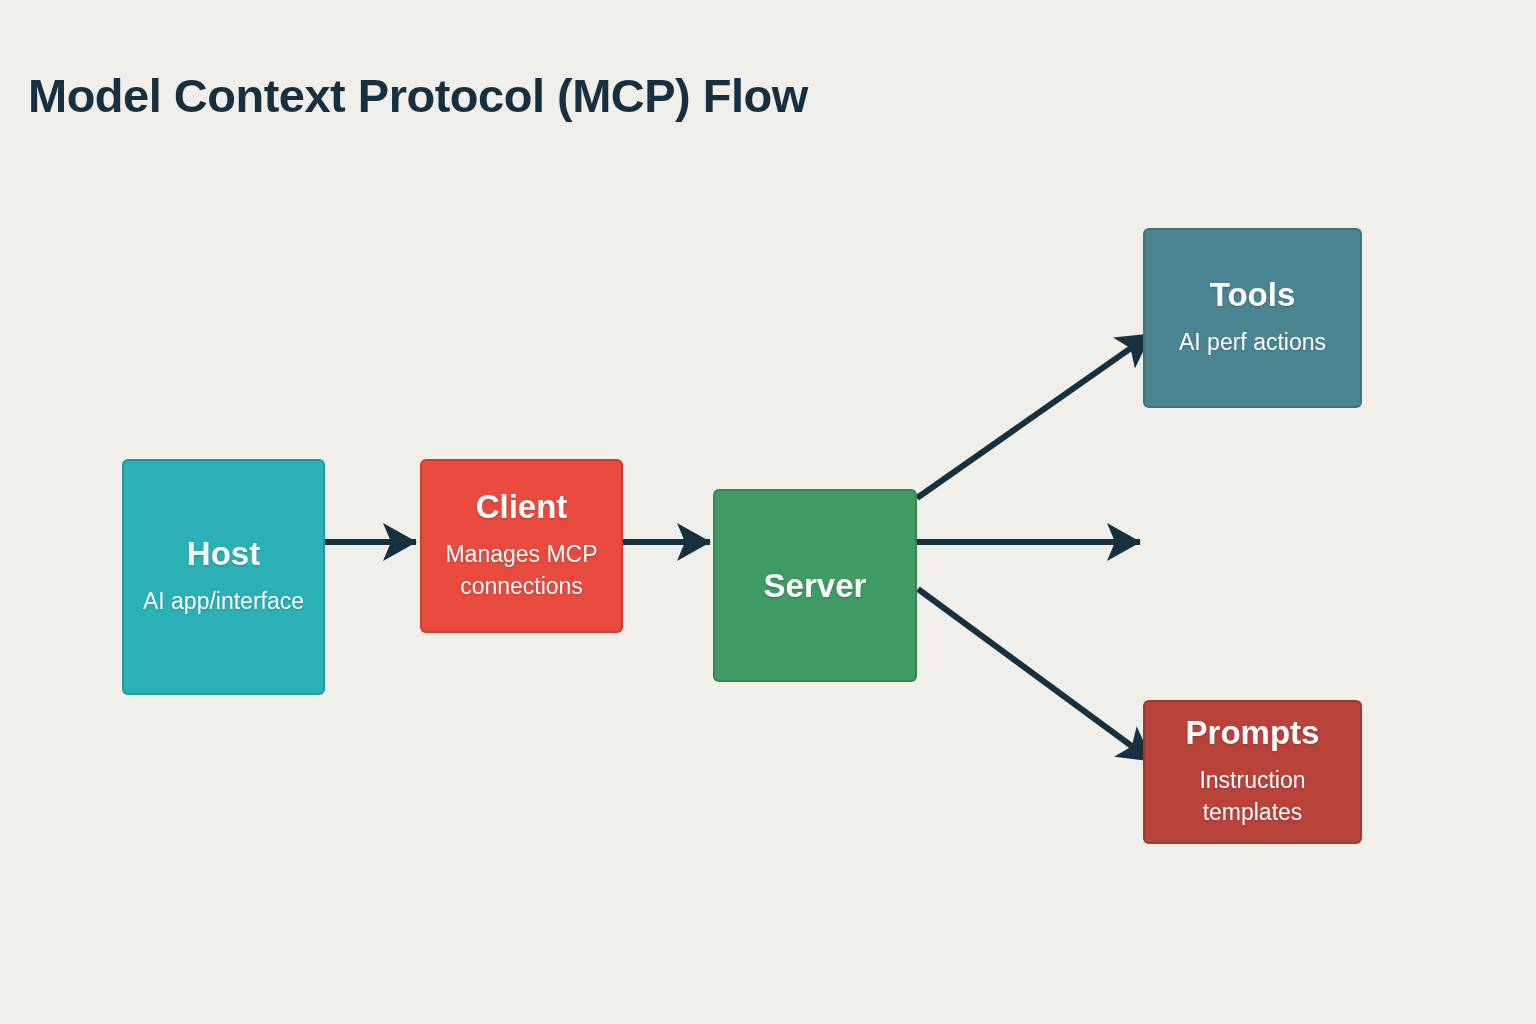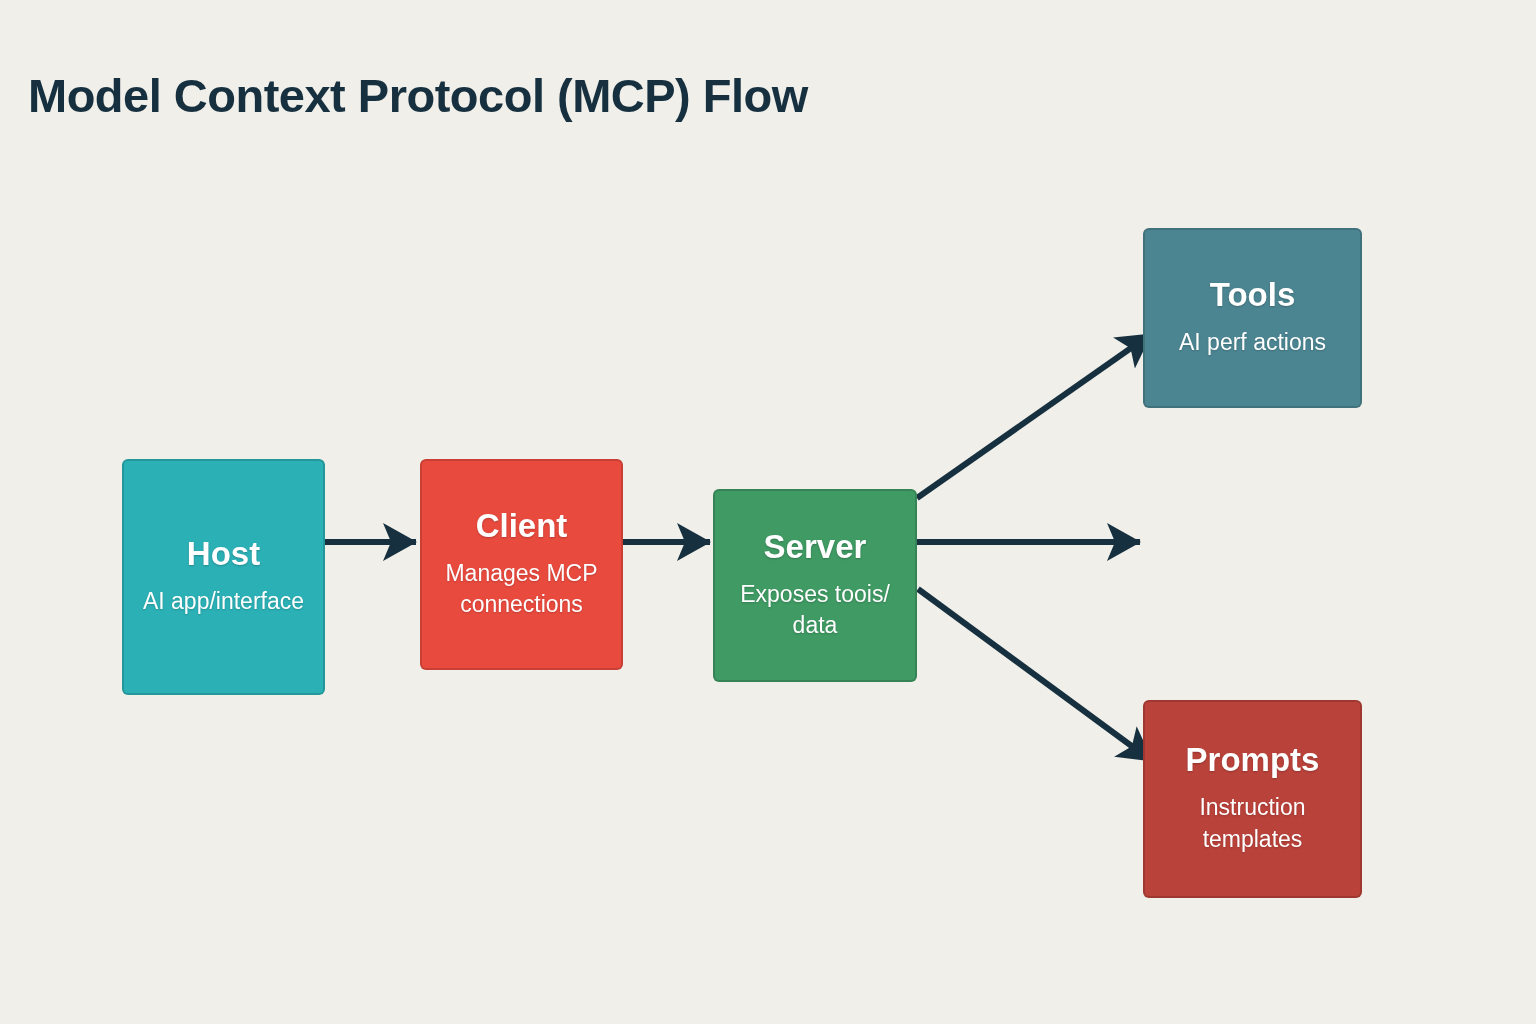--- a/index.html
+++ b/index.html
@@ -52,25 +52,25 @@
     text-shadow: 0 1px 2px rgba(0,0,0,0.22);
   }
   .node-sub {
     font-size: 23px;
     font-weight: 400;
     line-height: 1.35;
     white-space: pre-line;
     text-shadow: 0 1px 2px rgba(0,0,0,0.18);
   }
   .node-host      { left: 122px;  top: 459px; width: 203px; height: 236px; background: var(--host, #2bb0b5); }
-  .node-client    { left: 420px;  top: 459px; width: 203px; height: 211px; background: var(--client, #e84a3e); }
+  .node-client    { left: 420px;  top: 459px; width: 203px; height: 174px; background: var(--client, #e84a3e); }
   .node-server    { left: 713px;  top: 459px; width: 204px; height: 193px; background: var(--server, #3f9a63); margin-top: 30px; }
   .node-tools     { left: 1143px; top: 228px; width: 219px; height: 180px; background: var(--tools, #4b8591); }
   .node-resources { left: 1143px; top: 459px; width: 219px; height: 192px; background: var(--resources, #e0b840); }
-  .node-prompts   { left: 1143px; top: 700px; width: 219px; height: 198px; background: var(--prompts, #b9423a); }
+  .node-prompts   { left: 1143px; top: 700px; width: 219px; height: 144px; background: var(--prompts, #b9423a); }
   .edge {
     stroke: var(--ink, #17303f);
     stroke-width: 6;
     fill: none;
   }
 </style>
 </head>
 <body>
 
 <div class="canvas">
@@ -96,22 +96,20 @@
   </div>
 
   <div class="node node-client">
     <div class="node-title">Client</div>
     <div class="node-sub">Manages MCP
 connections</div>
   </div>
 
   <div class="node node-server">
     <div class="node-title">Server</div>
-    <div class="node-sub">Exposes toois/
-data</div>
   </div>
 
   <div class="node node-tools">
     <div class="node-title">Tools</div>
     <div class="node-sub">AI perf actions</div>
   </div>
 
 
   <div class="node node-prompts">
     <div class="node-title">Prompts</div>

